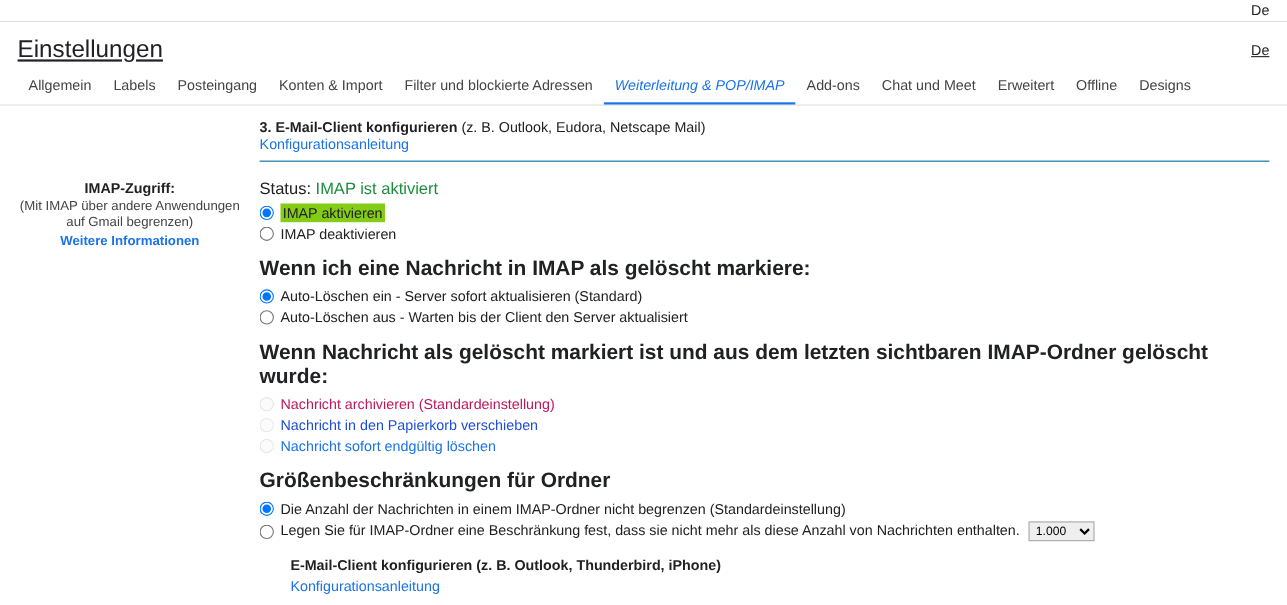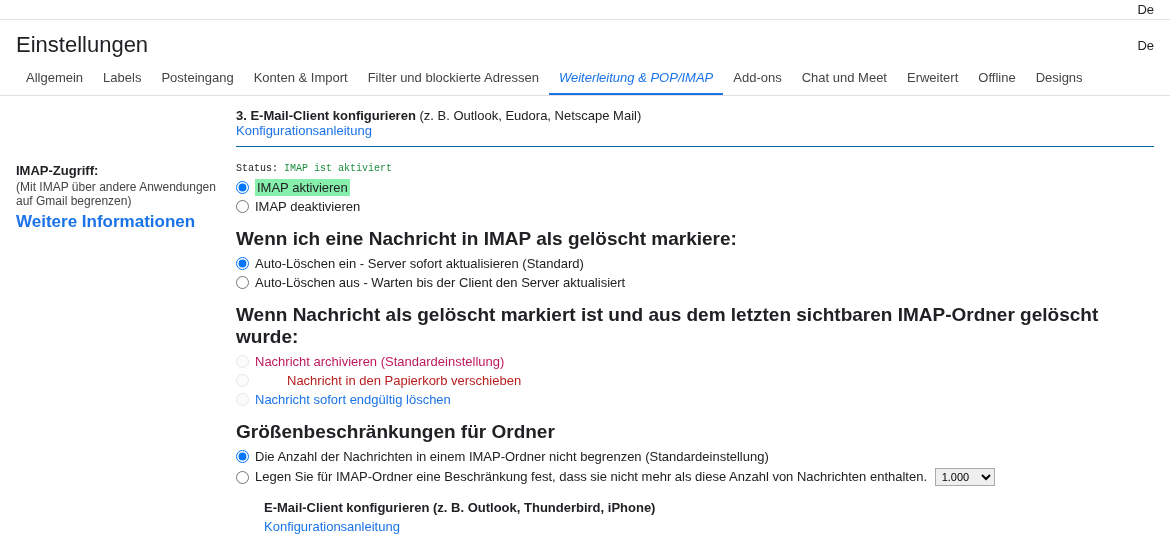--- a/index.html
+++ b/index.html
@@ -19,20 +19,21 @@
       display: flex;
       align-items: center;
       justify-content: flex-end;
       padding-right: 16px;
     }
     .header {
       padding: 12px 16px 4px 16px;
       display: flex;
       align-items: center;
       justify-content: space-between;
+      text-decoration: underline;
     }
     .header-title {
       font-size: 22px;
       font-weight: 400;
       color: #202124;
     }
     .header-right {
       font-size: 13px;
       color: #202124;
     }
@@ -76,60 +77,60 @@
       padding: 16px 0;
       border-bottom: 1px solid #e0e0e0;
     }
     .settings-label {
       width: 220px;
       flex-shrink: 0;
       font-size: 13px;
       font-weight: bold;
       color: #202124;
       padding-right: 16px;
+      text-align: center;
     }
     .settings-label-sub {
       font-weight: normal;
       font-size: 12px;
       color: #444;
       display: block;
       margin-top: 2px;
     }
     .settings-label-link {
       color: #1a73e8;
       text-decoration: none;
-      font-size: 17px;
+      font-size: 12px;
       display: block;
       margin-top: 4px;
     }
     .settings-content {
       flex: 1;
     }
     .status-line {
-      font-size: 10px;
+      font-size: 15px;
       margin-bottom: 6px;
-      font-family: Liberation Mono, monospace;
     }
     .status-green {
       color: #1e8e3e;
       font-weight: 500;
     }
     .radio-option {
       display: flex;
       align-items: center;
       margin-bottom: 4px;
       font-size: 13px;
       cursor: pointer;
     }
     .radio-option input[type="radio"] {
       margin-right: 6px;
       cursor: pointer;
     }
     .radio-highlight {
-      background: #86efac;
+      background: #84cc16;
       padding: 1px 2px;
       margin-top: 20px;
     }
     .sub-section {
       margin-top: 14px;
       margin-bottom: 4px;
     }
     .sub-section-title {
       font-size: 19px;
       font-weight: bold;
@@ -233,21 +234,21 @@
       </div>
 
       <div class="sub-section">
         <div class="sub-section-title">Wenn Nachricht als gelöscht markiert ist und aus dem letzten sichtbaren IMAP-Ordner gelöscht wurde:</div>
         <div class="radio-option radio-disabled">
           <input type="radio" name="folder-delete" id="fd-archive" disabled="" style="">
           <label for="fd-archive" style="color:#be185d;">Nachricht archivieren (Standardeinstellung)</label>
         </div>
         <div class="radio-option radio-disabled">
           <input type="radio" name="folder-delete" id="fd-trash" disabled="" style="">
-          <label for="fd-trash" style="color:#b91c1c;margin-left:32px;">Nachricht in den Papierkorb verschieben</label>
+          <label for="fd-trash" style="color:#1d4ed8;">Nachricht in den Papierkorb verschieben</label>
         </div>
         <div class="radio-option radio-disabled">
           <input type="radio" name="folder-delete" id="fd-perm" disabled="" style="">
           <label for="fd-perm">
             <span class="link-blue">Nachricht sofort endgültig löschen</span>
           </label>
         </div>
       </div>
 
       <div class="sub-section">

